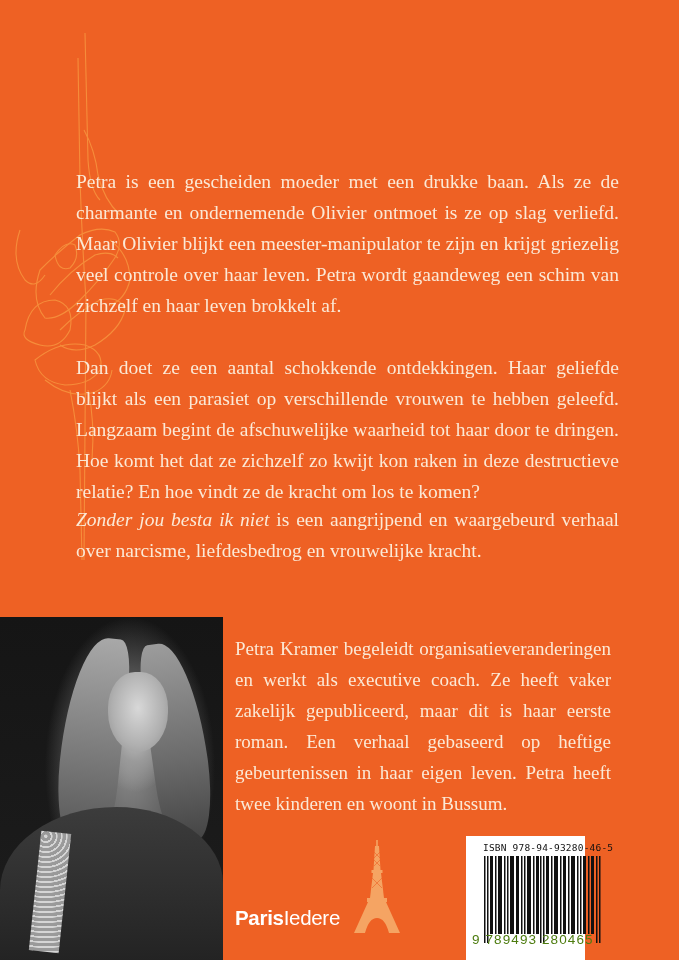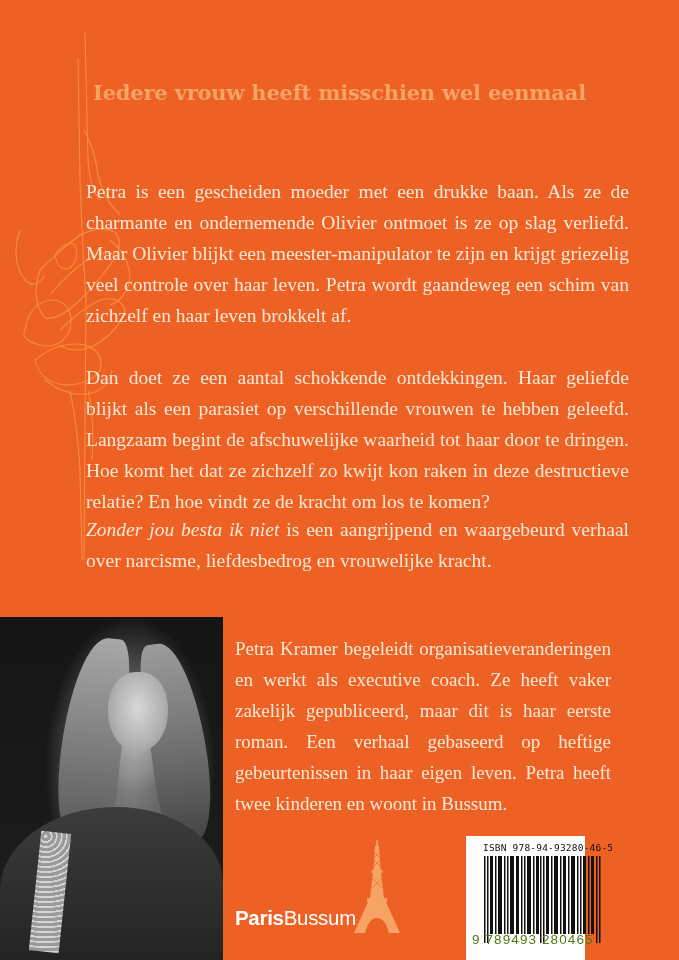--- a/index.html
+++ b/index.html
@@ -26,21 +26,21 @@
     .tagline span { display: block; }
 
     .blurb {
       position: absolute; left: 68px; width: 543px;
       color: #fbe9d6;
       font-family: "Liberation Serif", serif;
       font-size: 19.5px;
       line-height: 31px;
       text-align: justify;
       text-align-last: left;
-      margin: 18px;
+      margin: 8px;
     }
     .p1 { top: 158px; }
     .p2 { top: 344px; }
     .p3 { top: 496px; }
     .italic { font-style: italic; }
 
     .photo {
       position: absolute; left: 0; top: 617px; width: 223px; height: 343px;
       background:
         radial-gradient(ellipse 40px 55px at 135px 120px, #bdbdbd 0%, #9a9a9a 45%, rgba(0,0,0,0) 100%),
@@ -135,38 +135,37 @@
     <path d="M35 360 Q60 340 85 345 Q105 352 100 370 Q90 385 65 385 Q40 382 35 360 Z"></path>
     <path d="M45 380 Q70 400 95 392 Q110 385 112 370"></path>
     <path d="M20 230 Q10 260 25 280 Q35 290 45 275"></path>
     <path d="M110 240 Q130 255 130 280 Q125 300 110 305"></path>
     <path d="M70 390 Q78 430 80 470 L82 560"></path>
     <path d="M88 390 Q95 420 92 460"></path>
     <path d="M55 255 Q65 240 75 245 Q80 258 70 268 Q58 272 55 255 Z"></path>
   </svg>
 
   <div class="tagline">
-    <span>Iedere vrouw heeft misschien wel eenmaal</span>
   </div>
 
   <p class="blurb p1">Petra is een gescheiden moeder met een drukke baan. Als ze de charmante en ondernemende Olivier ontmoet is ze op slag verliefd. Maar Olivier blijkt een meester-manipulator te zijn en krijgt griezelig veel controle over haar leven. Petra wordt gaandeweg een schim van zichzelf en haar leven brokkelt af.</p>
   <p class="blurb p3"><span class="italic">Zonder jou besta ik niet</span><span> is een aangrijpend en waargebeurd verhaal over narcisme, liefdesbedrog en vrouwelijke kracht.</span></p>
   <p class="blurb p2">Dan doet ze een aantal schokkende ontdekkingen. Haar geliefde blijkt als een parasiet op verschillende vrouwen te hebben geleefd. Langzaam begint de afschuwelijke waarheid tot haar door te dringen. Hoe komt het dat ze zichzelf zo kwijt kon raken in deze destructieve relatie? En hoe vindt ze de kracht om los te komen?</p>
 
   <div class="photo" title="Black and white portrait of author Petra Kramer">
     <div class="hair-l"></div>
     <div class="hair-r"></div>
     <div class="jacket"></div>
     <div class="blouse"></div>
     <div class="face"></div>
   </div>
 
   <p class="bio">Petra Kramer begeleidt organisatieverande­ringen en werkt als executive coach. Ze heeft vaker zakelijk gepubliceerd, maar dit is haar eerste roman. Een verhaal gebaseerd op heftige gebeurtenissen in haar eigen leven. Petra heeft twee kinderen en woont in Bussum.</p>
 
-  <div class="publisher"><b>Paris</b><span class="light">Bussum</span></div>
+  <div class="publisher"><b>Paris</b><span class="light">Iedere</span></div>
 
   <svg class="eiffel" viewBox="0 0 48 93">
     <g fill="#f5a463">
       <rect x="23.2" y="0" width="1.6" height="6"></rect>
       <polygon points="22,6 26,6 27.5,30 20.5,30"></polygon>
       <rect x="18.5" y="30" width="11" height="3"></rect>
       <polygon points="20,33 28,33 31,58 17,58"></polygon>
       <rect x="14" y="58" width="20" height="4"></rect>
       <path d="M15 62 L33 62 L47 93 L36 93 Q32 78 24 78 Q16 78 12 93 L1 93 Z"></path>
     </g>

